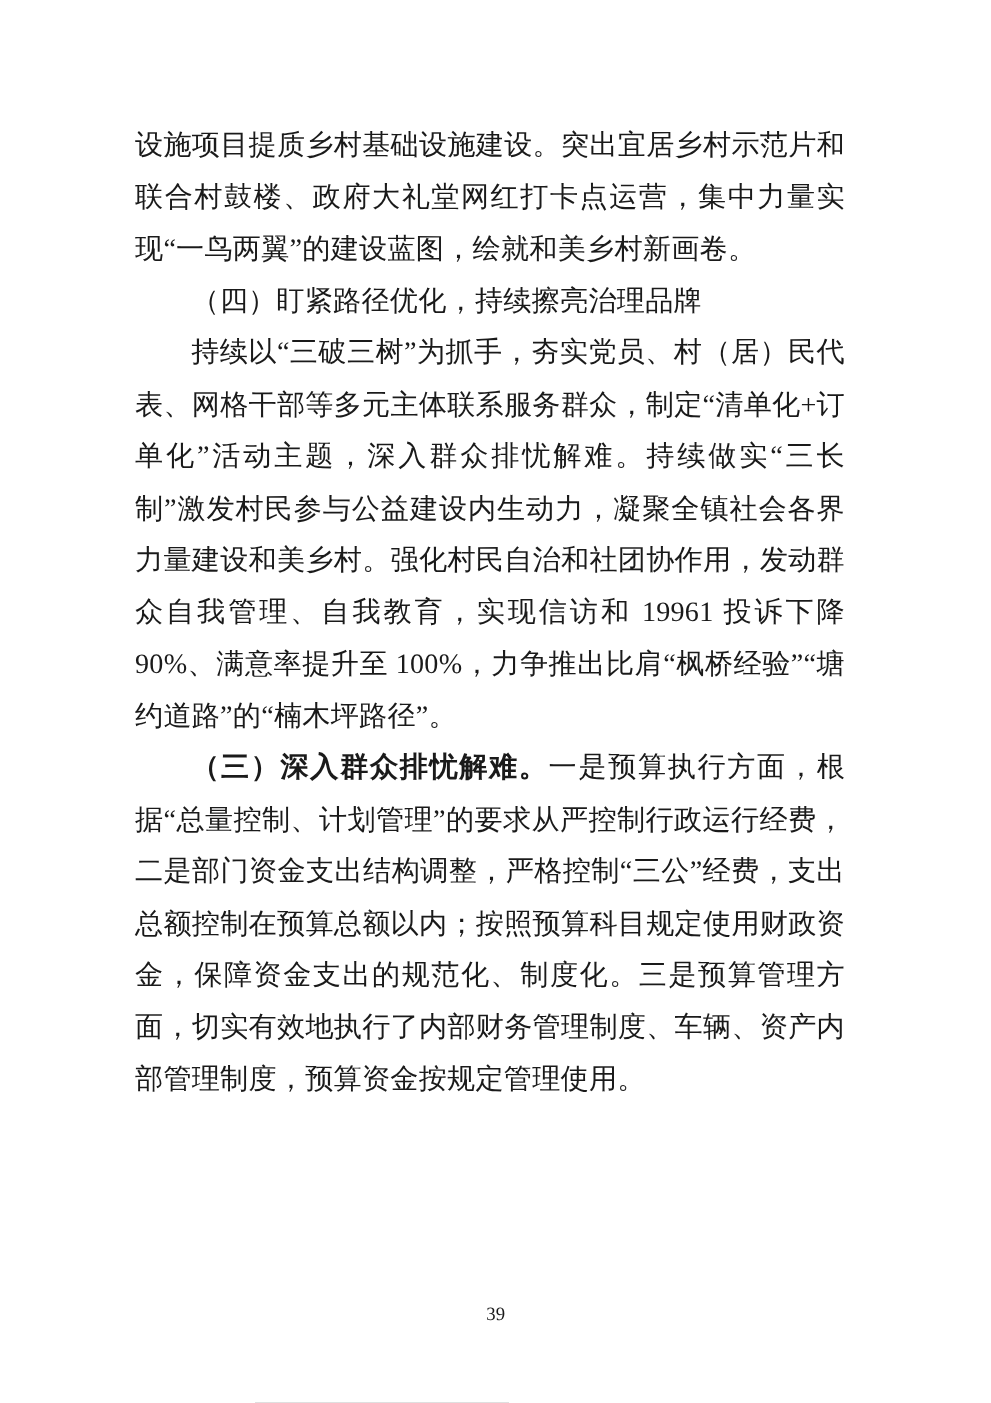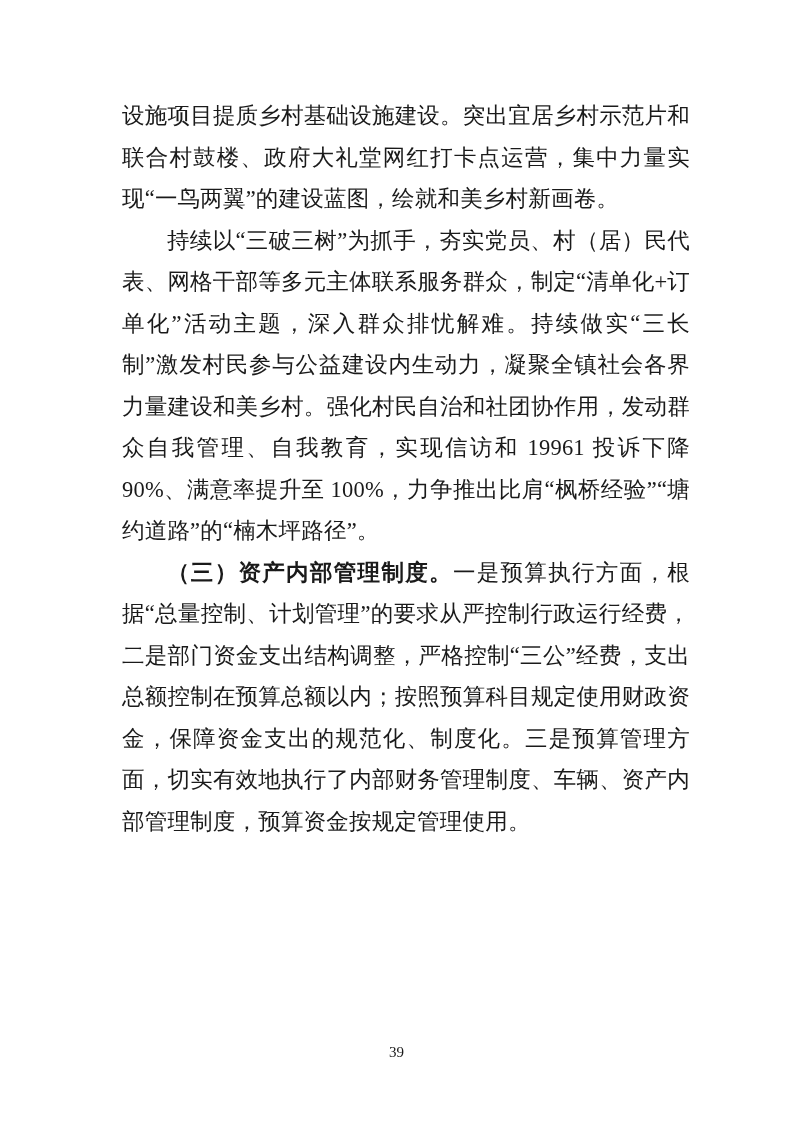--- a/index.html
+++ b/index.html
@@ -13,21 +13,21 @@
   .page {
     position: relative;
     width: 793px;
     height: 1122px;
     background: #ffffff;
     margin: 0 auto;
     overflow: hidden;
   }
   .content {
     position: absolute;
-    left: 122px;
+    left: 108px;
     top: 95px;
     width: 568px;
   }
   p {
     margin: 0;
     font-size: 22.5px;
     line-height: 41.5px;
     color: #1a1a1a;
     text-align: justify;
     text-justify: inter-ideograph;
@@ -54,21 +54,22 @@
   }
 </style>
 </head>
 <body>
 
 <div class="page">
   <div class="content">
 
     <p class="flow">设施项目提质乡村基础设施建设。突出宜居乡村示范片和联合村鼓楼、政府大礼堂网红打卡点运营，集中力量实现“一鸟两翼”的建设蓝图，绘就和美乡村新画卷。</p>
 
+    <p class="indent2">（四）盯紧路径优化，持续擦亮治理品牌</p>
 
     <p class="indent2">持续以“三破三树”为抓手，夯实党员、村（居）民代表、网格干部等多元主体联系服务群众，制定“清单化+订单化”活动主题，深入群众排忧解难。持续做实“三长制”激发村民参与公益建设内生动力，凝聚全镇社会各界力量建设和美乡村。强化村民自治和社团协作用，发动群众自我管理、自我教育，实现信访和 19961 投诉下降 90%、满意率提升至 100%，力争推出比肩“枫桥经验”“塘约道路”的“楠木坪路径”。</p>
 
-    <p class="bold-lead"><span class="lead">（三）资产内部管理制度。</span><span>一是预算执行方面，根据“总量控制、计划管理”的要求从严控制行政运行经费，二是部门资金支出结构调整，严格控制“三公”经费，支出总额控制在预算总额以内；按照预算科目规定使用财政资金，保障资金支出的规范化、制度化。三是预算管理方面，切实有效地执行了内部财务管理制度、车辆、资产内部管理制度，预算资金按规定管理使用。</span></p>
+    <p class="bold-lead"><span class="lead">（三）深入群众排忧解难。</span><span>一是预算执行方面，根据“总量控制、计划管理”的要求从严控制行政运行经费，二是部门资金支出结构调整，严格控制“三公”经费，支出总额控制在预算总额以内；按照预算科目规定使用财政资金，保障资金支出的规范化、制度化。三是预算管理方面，切实有效地执行了内部财务管理制度、车辆、资产内部管理制度，预算资金按规定管理使用。</span></p>
 
   </div>
 
   <div class="page-number">39</div>
 </div>
 
 </body></html>

